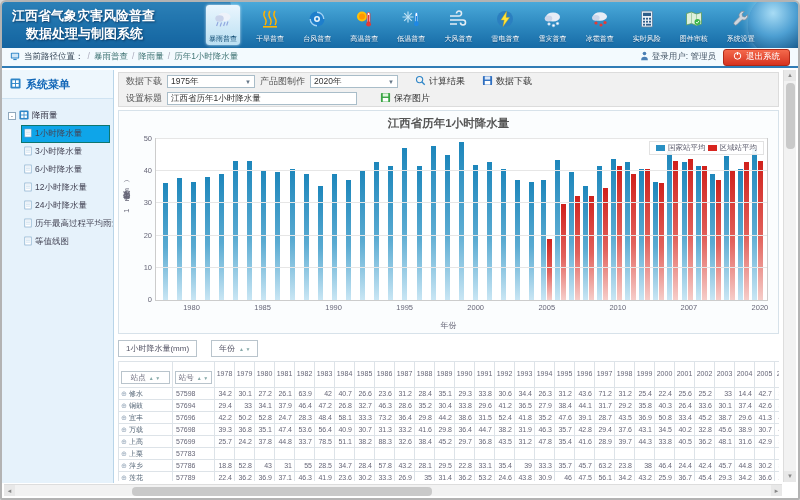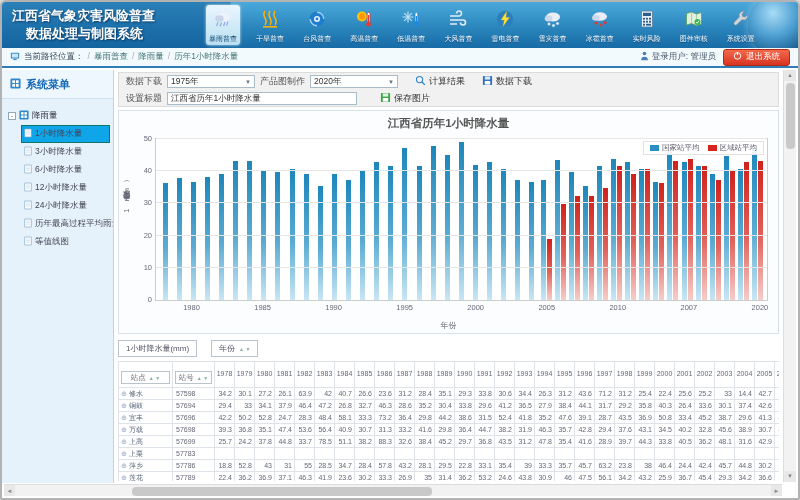--- a/index.html
+++ b/index.html
@@ -55,21 +55,21 @@
   .chart-panel{position:absolute;left:116px;top:108px;right:19px;height:224px;background:#fbfdfe;border:1px solid #d7e2ea}
   .chart-title{text-align:center;font-size:11.5px;font-weight:bold;color:#555;margin-top:5px}
   .plot-wrap{position:absolute;left:36px;right:10px;top:27px;bottom:32px}
   .plot{position:absolute;inset:0;background:#fff;border:1px solid #ccc}
   .gridline{position:absolute;left:0;right:0;height:1px;background:#e6e6e6}
   .bars{position:absolute;inset:1px 2px 0 2px;display:flex;align-items:flex-end}
   .bar-group{flex:1;display:flex;align-items:flex-end;justify-content:center;gap:1px;height:100%}
   .bar{width:5px}
   .bar.blue{background:linear-gradient(180deg,#1d86bb 0%,#5aabd2 55%,#c9e6f4 100%)}
   .bar.red{background:linear-gradient(180deg,#d0211c 0%,#e2625c 55%,#f6cdc9 100%)}
-  .legend{position:absolute;top:2px;right:3px;display:flex;gap:8px;background:rgba(255,255,255,.92);border:1px solid #e2e2e2;padding:1px 6px;font-size:7.5px;color:#556;align-items:center;z-index:2}
+  .legend{position:absolute;top:2px;right:3px;display:flex;gap:2px;background:rgba(255,255,255,.92);border:1px solid #e2e2e2;padding:1px 6px;font-size:7.5px;color:#556;align-items:center;z-index:2}
   .legend-item{display:flex;align-items:center;cursor:pointer}
   .sw{width:9px;height:6px;display:inline-block;margin-right:3px}
   .ytick{position:absolute;right:calc(100% + 4px);transform:translateY(4px);font-size:7.5px;color:#667;white-space:nowrap}
   .xtick{position:absolute;top:calc(100% + 3px);transform:translateX(-50%);font-size:7.5px;color:#667}
   .ylab{position:absolute;left:3px;top:34%;writing-mode:vertical-rl;transform:rotate(180deg);font-size:7.5px;color:#667;letter-spacing:1px}
   .xlab{position:absolute;bottom:2px;left:50%;transform:translateX(-50%);font-size:8px;color:#667}
 
   
   .table-panel{position:absolute;left:116px;top:336px;right:19px;bottom:17px;background:#fff;overflow:hidden;font-size:7px;color:#667}
   .table-controls{display:flex;gap:14px;margin:2px 0 4px;align-items:center}

